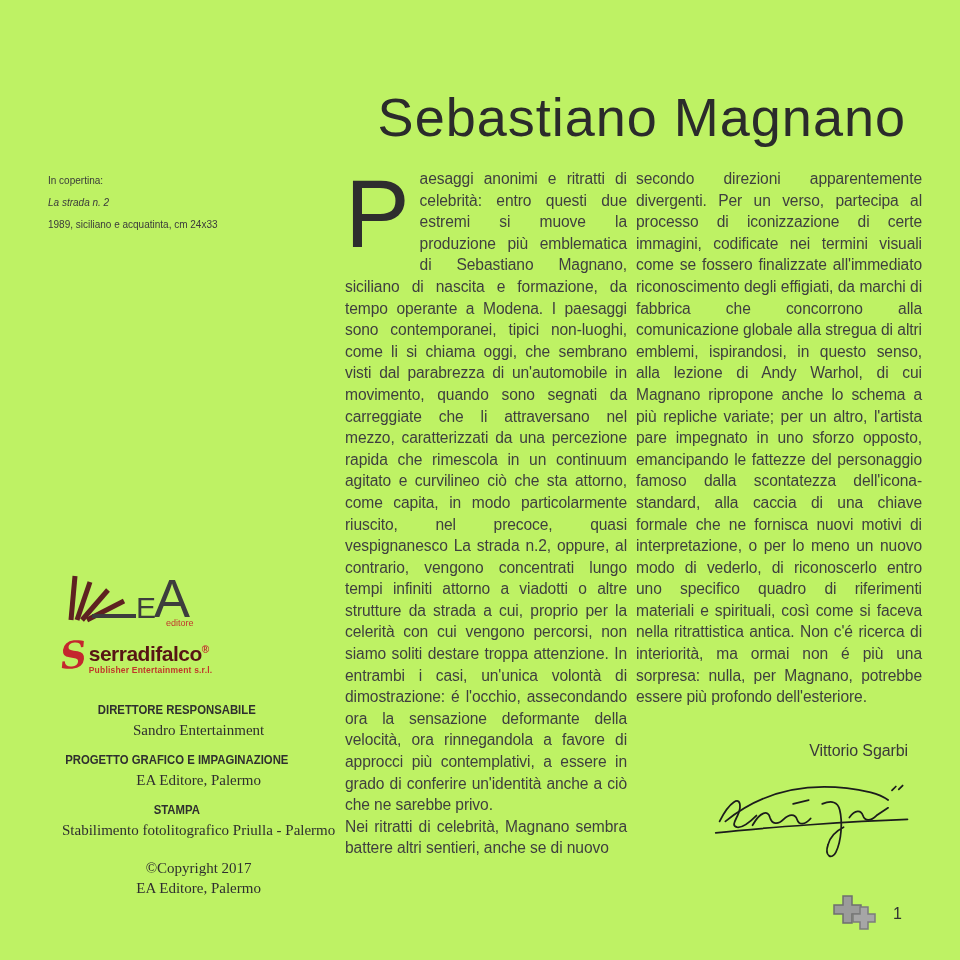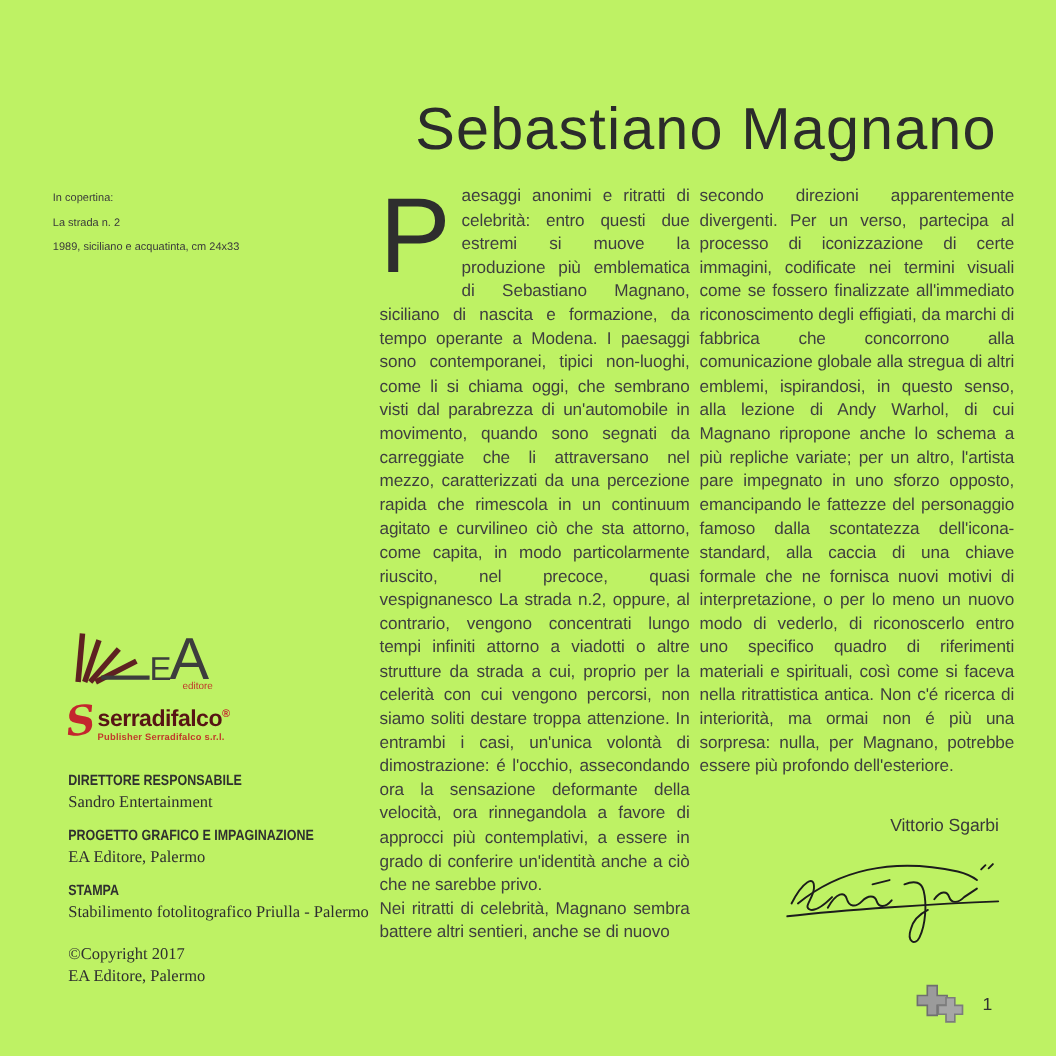--- a/index.html
+++ b/index.html
@@ -7,32 +7,32 @@
     position:relative;width:960px;height:960px;background:#bef264;
     font-family:"Liberation Sans",sans-serif;color:#3f3f3f;overflow:hidden;
   }
   
   .title{
     position:absolute;top:86px;right:54px;
     font-size:54px;font-weight:300;letter-spacing:1px;color:#2b2b2b;white-space:nowrap;
   }
   
   .cover-info{position:absolute;left:48px;top:170px;font-size:10px;line-height:22px;color:#3a3a3a;}
-  .cover-info .it{}
+  .cover-info .it{font-style:italic;}
   .ea-logo{position:absolute;left:62px;top:560px;}
   .sf-logo{position:absolute;left:60px;top:638px;display:flex;align-items:flex-start;}
   .sf-s{
     font-family:"DejaVu Serif",serif;font-style:italic;font-weight:bold;
     font-size:37px;line-height:34px;color:#c4262e;transform:rotate(-6deg);display:inline-block;
   }
   .sf-text{margin-left:2px;margin-top:2px;}
   .sf-name{font-size:21px;font-weight:bold;letter-spacing:-0.5px;color:#571414;line-height:20px;}
   .sf-reg{font-size:10px;color:#c4262e;vertical-align:super;}
   .sf-sub{font-size:8.5px;font-weight:bold;color:#c0392b;margin-top:1px;letter-spacing:0.2px;}
-  .credits{position:absolute;left:62px;top:700px;}
+  .credits{position:absolute;left:62px;top:700px;text-align:center;}
   .credit-group{margin-bottom:10px;}
   .credit-label{
     font-size:13.5px;font-weight:bold;color:#2f2f2f;line-height:20px;
     transform:scaleX(0.84);transform-origin:left;white-space:nowrap;
   }
   .credit-value{font-family:"Liberation Serif",serif;font-size:15px;color:#2f2f2f;line-height:20px;}
   .credit-label.serif{transform:none;font-family:"Liberation Serif",serif;font-weight:normal;font-size:15px;}
   
   .col{
     position:absolute;top:168px;text-align:justify;
@@ -76,21 +76,21 @@
       <text x="74" y="58" font-size="30" fill="#3d3d3d" font-family="Liberation Sans, sans-serif">E</text>
       <text x="92" y="57" font-size="54" fill="#3d3d3d" font-family="Liberation Sans, sans-serif">A</text>
       <text x="104" y="66" font-size="9" fill="#c0392b" font-family="Liberation Sans, sans-serif">editore</text>
     </svg>
   </div>
 
   <div class="sf-logo">
     <span class="sf-s">S</span>
     <div class="sf-text">
       <div class="sf-name"><span>serradifalco</span><span class="sf-reg">®</span></div>
-      <div class="sf-sub">Publisher Serradifalco s.r.l.</div>
+      <div class="sf-sub">Publisher Entertainment s.r.l.</div>
     </div>
   </div>
 
   <div class="credits">
     <div class="credit-group">
       <div class="credit-label">DIRETTORE RESPONSABILE</div>
       <div class="credit-value">Sandro Entertainment</div>
     </div>
     <div class="credit-group">
       <div class="credit-label">PROGETTO GRAFICO E IMPAGINAZIONE</div>

